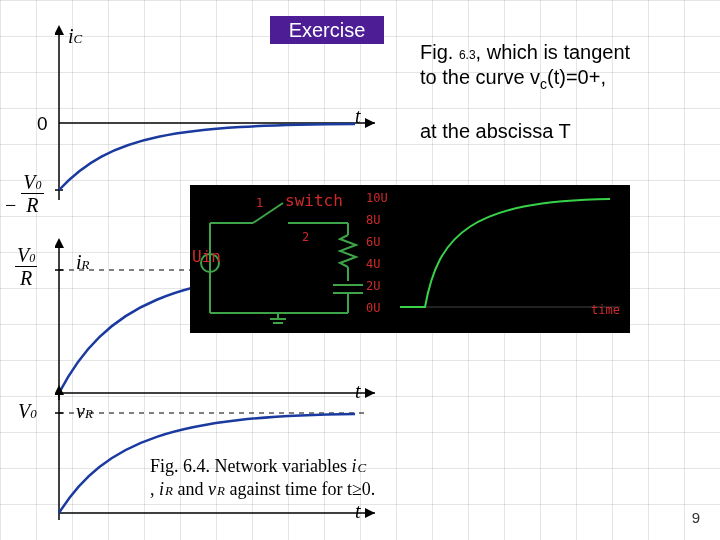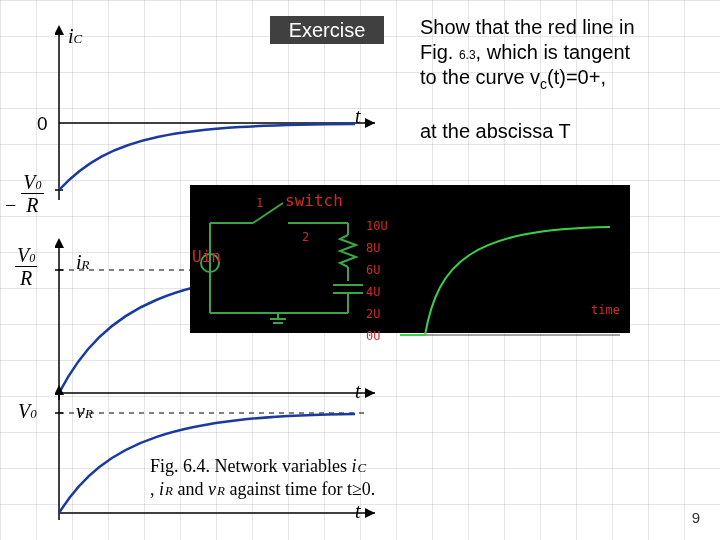--- a/index.html
+++ b/index.html
@@ -8,21 +8,21 @@
   .grid {
     position: absolute; inset: 0;
     background-image:
       linear-gradient(to right, rgba(0,0,0,0.10) 0 1px, transparent 1px 100%),
       linear-gradient(to bottom, rgba(0,0,0,0.10) 0 1px, transparent 1px 100%);
     background-size: 36px 36px;
     pointer-events: none;
   }
   .exercise-badge {
     position: absolute; left: 270px; top: 16px; width: 114px; height: 28px;
-    background: #404040; color: #fff; font-size: 20px; text-align: center; line-height: 28px;
+    background: #4c1d95; color: #fff; font-size: 20px; text-align: center; line-height: 28px;
     font-family: Tahoma, Verdana, sans-serif;
   }
   .instr {
     position: absolute; left: 420px; top: 15px; width: 290px;
     font-size: 20px; line-height: 1.25; font-family: Tahoma, Verdana, sans-serif; color: #000;
   }
   .instr .sub { font-size: 14px; vertical-align: sub; }
   .instr .smallnum { font-size: 12px; }
 
   
@@ -34,21 +34,21 @@
 
   
   .plots { position: absolute; left: 55px; top: 25px; width: 330px; height: 500px; }
   svg.plot { position:absolute; }
   .axislabel { position:absolute; font-style:italic; font-size:20px; }
 
   
   .scope {
     position:absolute; left:190px; top:185px; width:440px; height:148px; background:#000;
   }
-  .scope .trace-area { position:absolute; left:210px; top:10px; right:10px; bottom:18px;margin-top:28px; }
+  .scope .trace-area { position:absolute; left:210px; top:10px; right:10px; bottom:18px; }
   .scope .ytick { position:absolute; left:-34px; color:#cf2a2a; font-size:12px; font-family:monospace; }
   .scope .xlab { position:absolute; right:0; bottom:-2px; color:#cf2a2a; font-size:12px; font-family:monospace; }
   .scope .switchlbl { position:absolute; color:#cf2a2a; font-size:16px; font-family:monospace; }
   .scope .uinlbl { position:absolute; color:#cf2a2a; font-size:16px; font-family:monospace; }
   .scope svg { position:absolute; }
 
   
   .caption { position:absolute; left:150px; top:420px; width:345px; font-size:18px; line-height:1.25;margin-top:35px; }
   .caption .it { font-style: italic; }
   .caption .subR { font-size:13px; font-style: italic; margin-left:1px; }
@@ -59,21 +59,20 @@
   .zero { position:absolute; font-size:19px; font-family: Tahoma, sans-serif; }
 </style>
 </head>
 <body>
 <div class="page">
   <div class="grid"></div>
 
   <div class="exercise-badge">Exercise</div>
 
   <div class="instr">
-    <span>Show that the red line in</span>
     <br>
     <span>Fig. </span><span class="smallnum">6.3</span><span>, which is tangent</span>
     <br>
     <span>to the curve v</span><span class="sub">c</span><span>(t)=0+,</span>
     <br>
     <br>
     <span>at the abscissa T</span>
   </div>
 
   <div class="ylab" style="left:5px; top:172px;">

